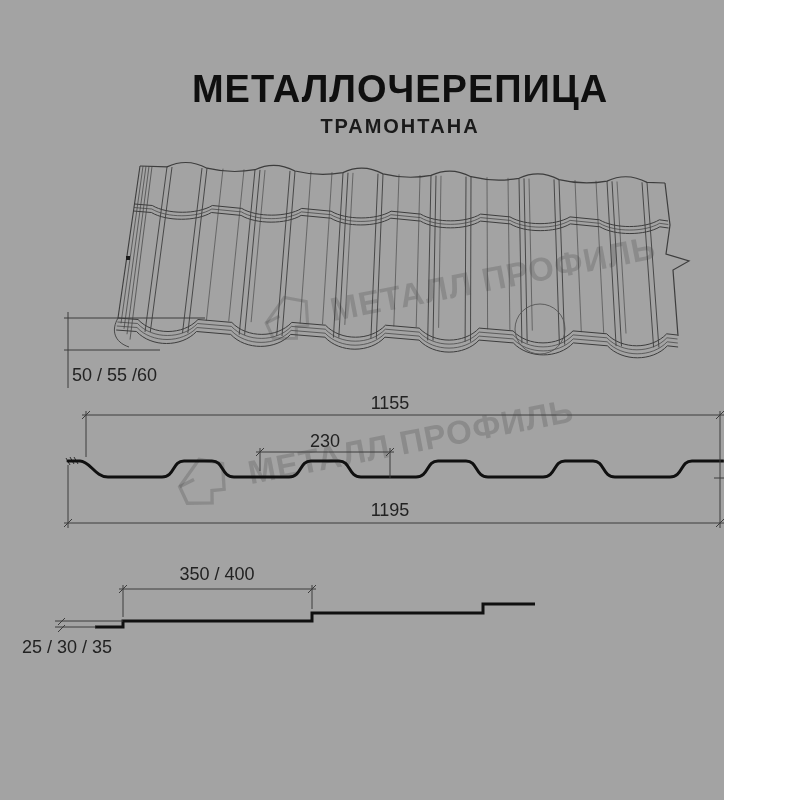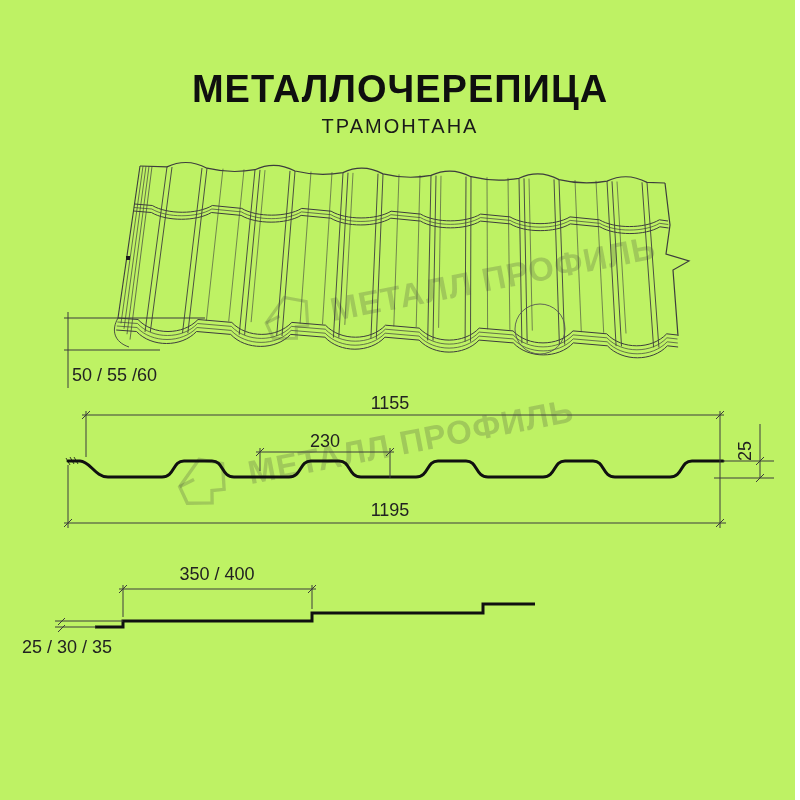--- a/index.html
+++ b/index.html
@@ -1,21 +1,21 @@
 <!DOCTYPE html>
 <html><head>
 <meta charset="utf-8">
 <style>
   html,body{margin:0;padding:0;background:#fff;}
-  .page{position:relative;width:795px;height:800px;background:#bef264;overflow:hidden;
+  .page{position:relative;width:724px;height:800px;background:#a3a3a3;overflow:hidden;
         font-family:"Liberation Sans",sans-serif;color:#111;}
   .title{position:absolute;top:68px;left:0;width:800px;text-align:center;
          font-size:38px;font-weight:700;letter-spacing:1px;color:#0f0f0f;}
   .subtitle{position:absolute;top:115px;left:0;width:800px;text-align:center;
-         font-size:20px;font-weight:400;letter-spacing:2px;color:#1a1a1a;}
+         font-size:20px;font-weight:700;letter-spacing:2px;color:#1a1a1a;}
   .wm{position:absolute;display:flex;align-items:center;gap:14px;white-space:nowrap;
       color:rgba(55,55,55,0.22);font-weight:700;font-size:33px;letter-spacing:1px;
       transform:rotate(-11deg);transform-origin:left center;pointer-events:none;}
   .wm svg{flex:0 0 auto;}
   .wm1{left:256px;top:296px;}
   .wm2{left:168px;top:458px;}
   #drawing{position:absolute;left:0;top:0;width:800px;height:800px;}
   #drawing text{font-family:"Liberation Sans",sans-serif;font-size:18px;fill:#222;}
 </style>
 </head>

